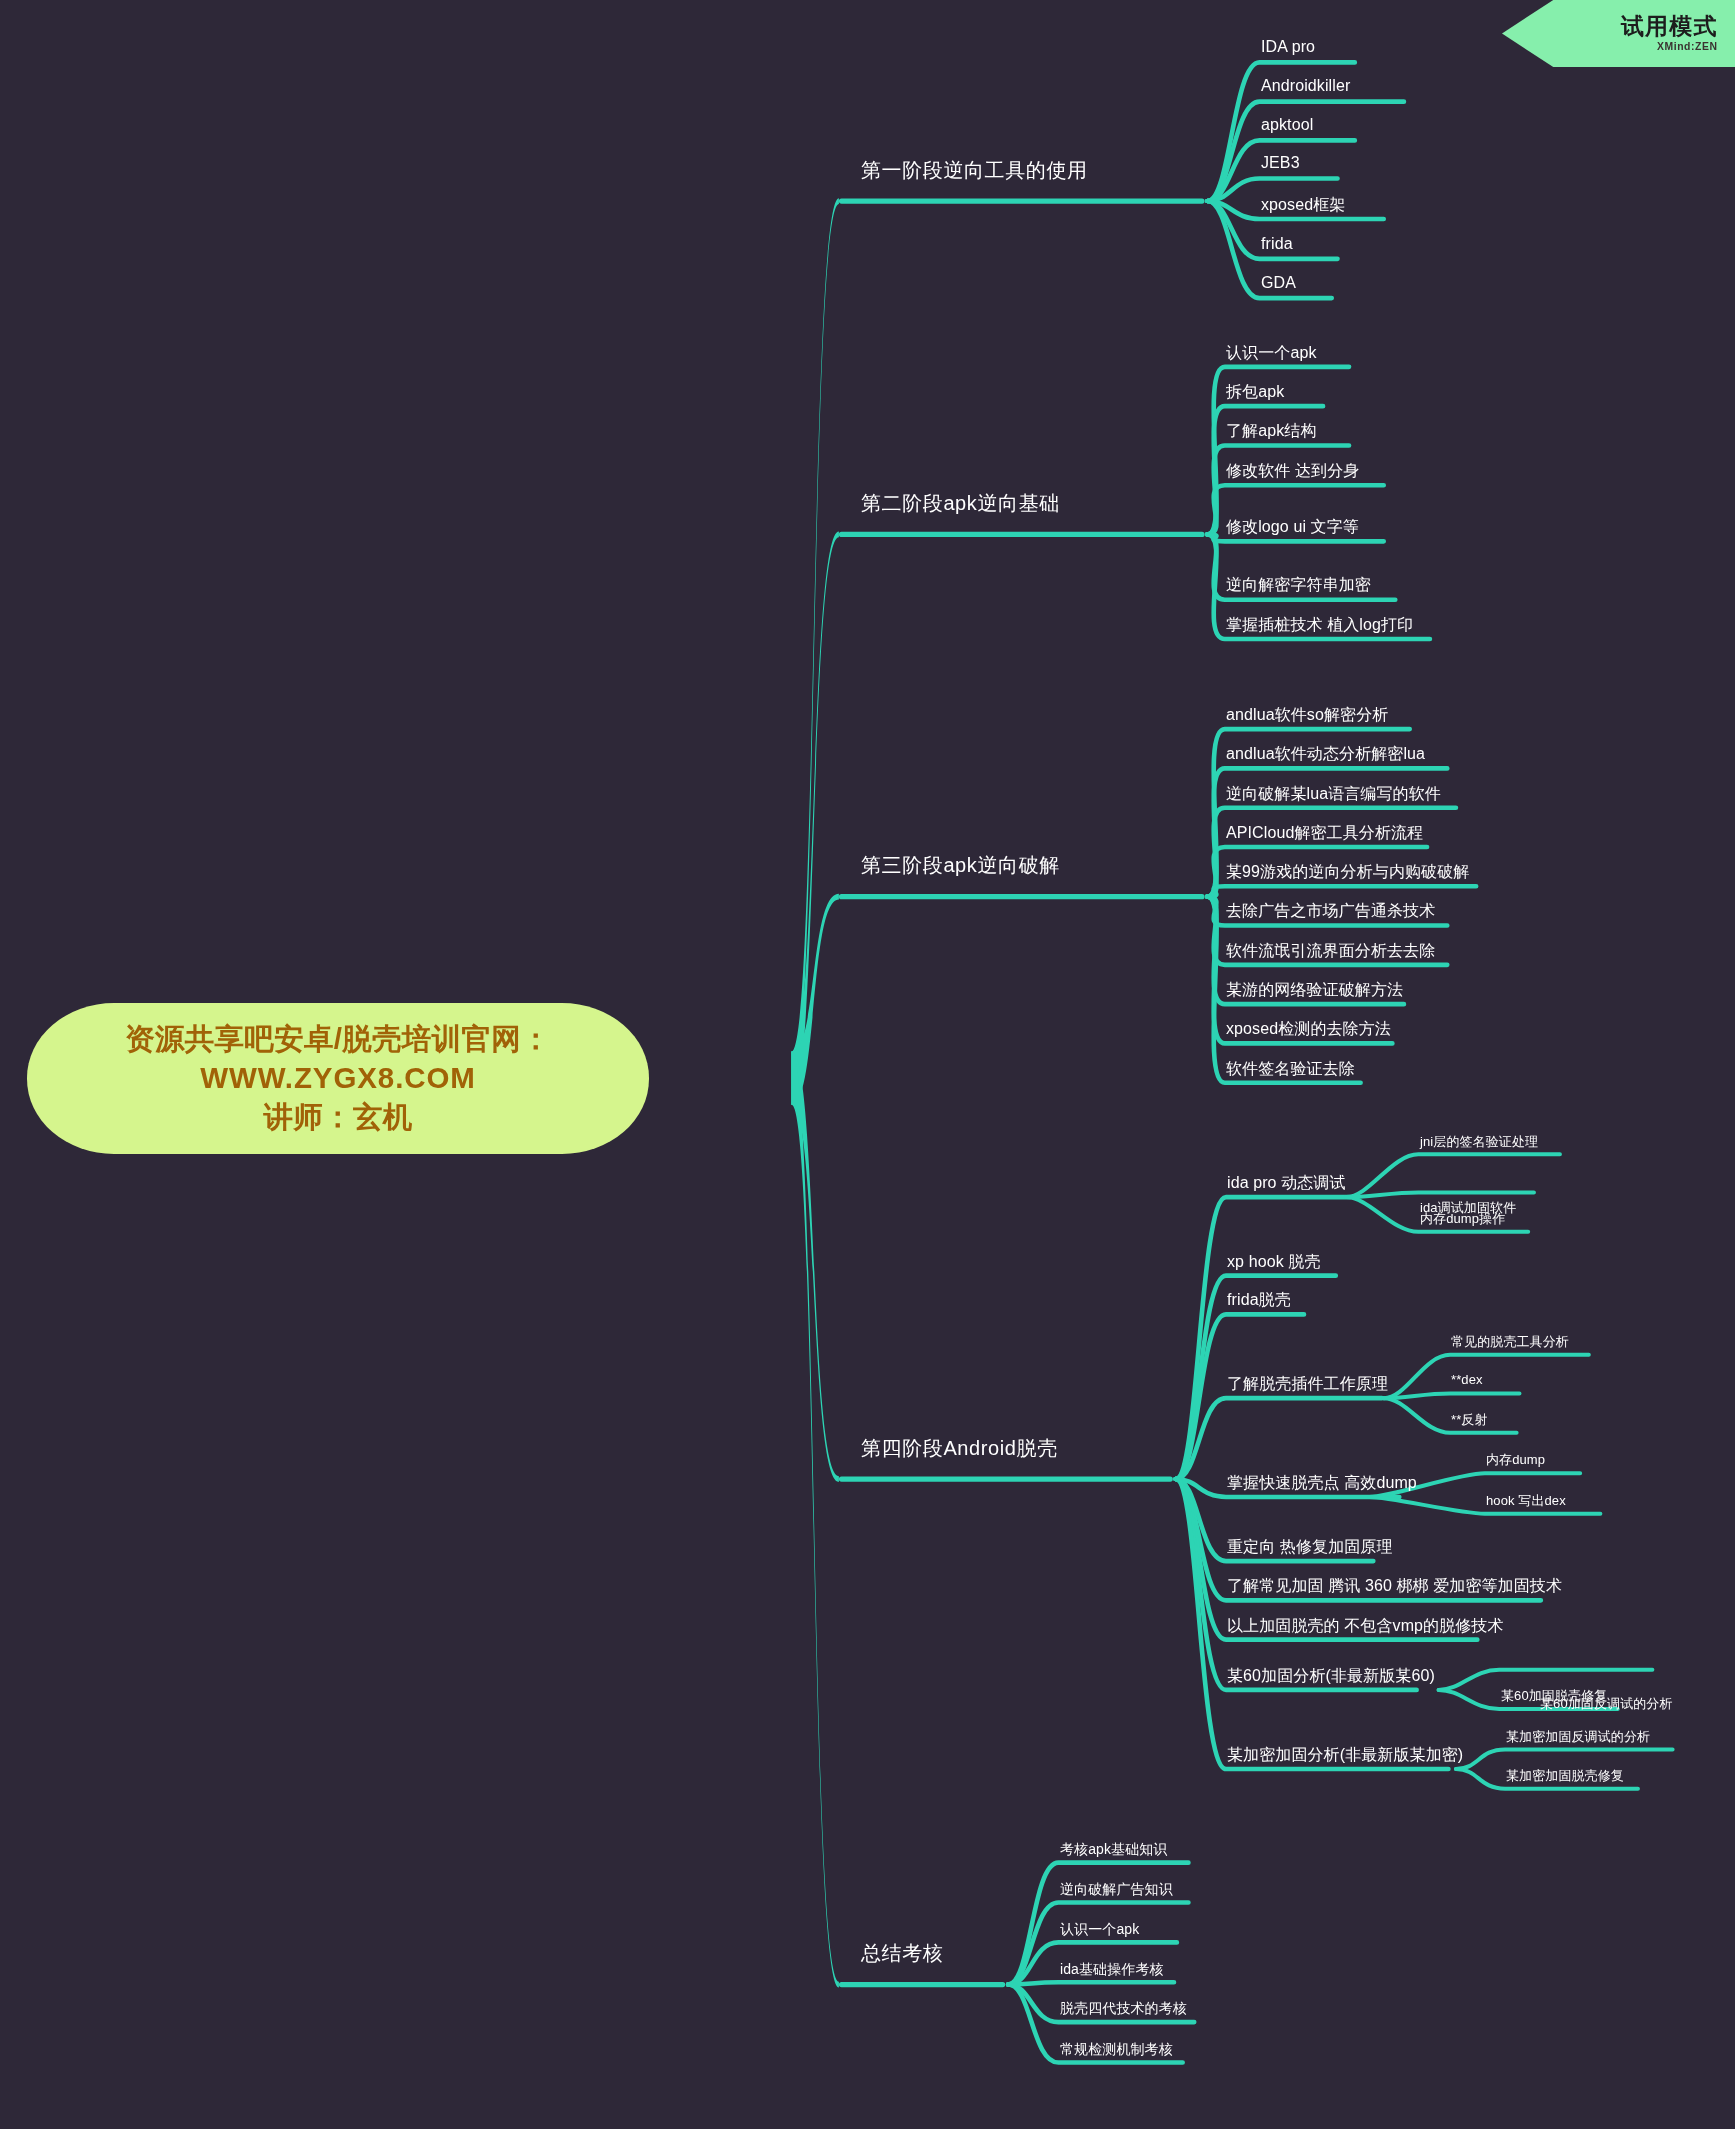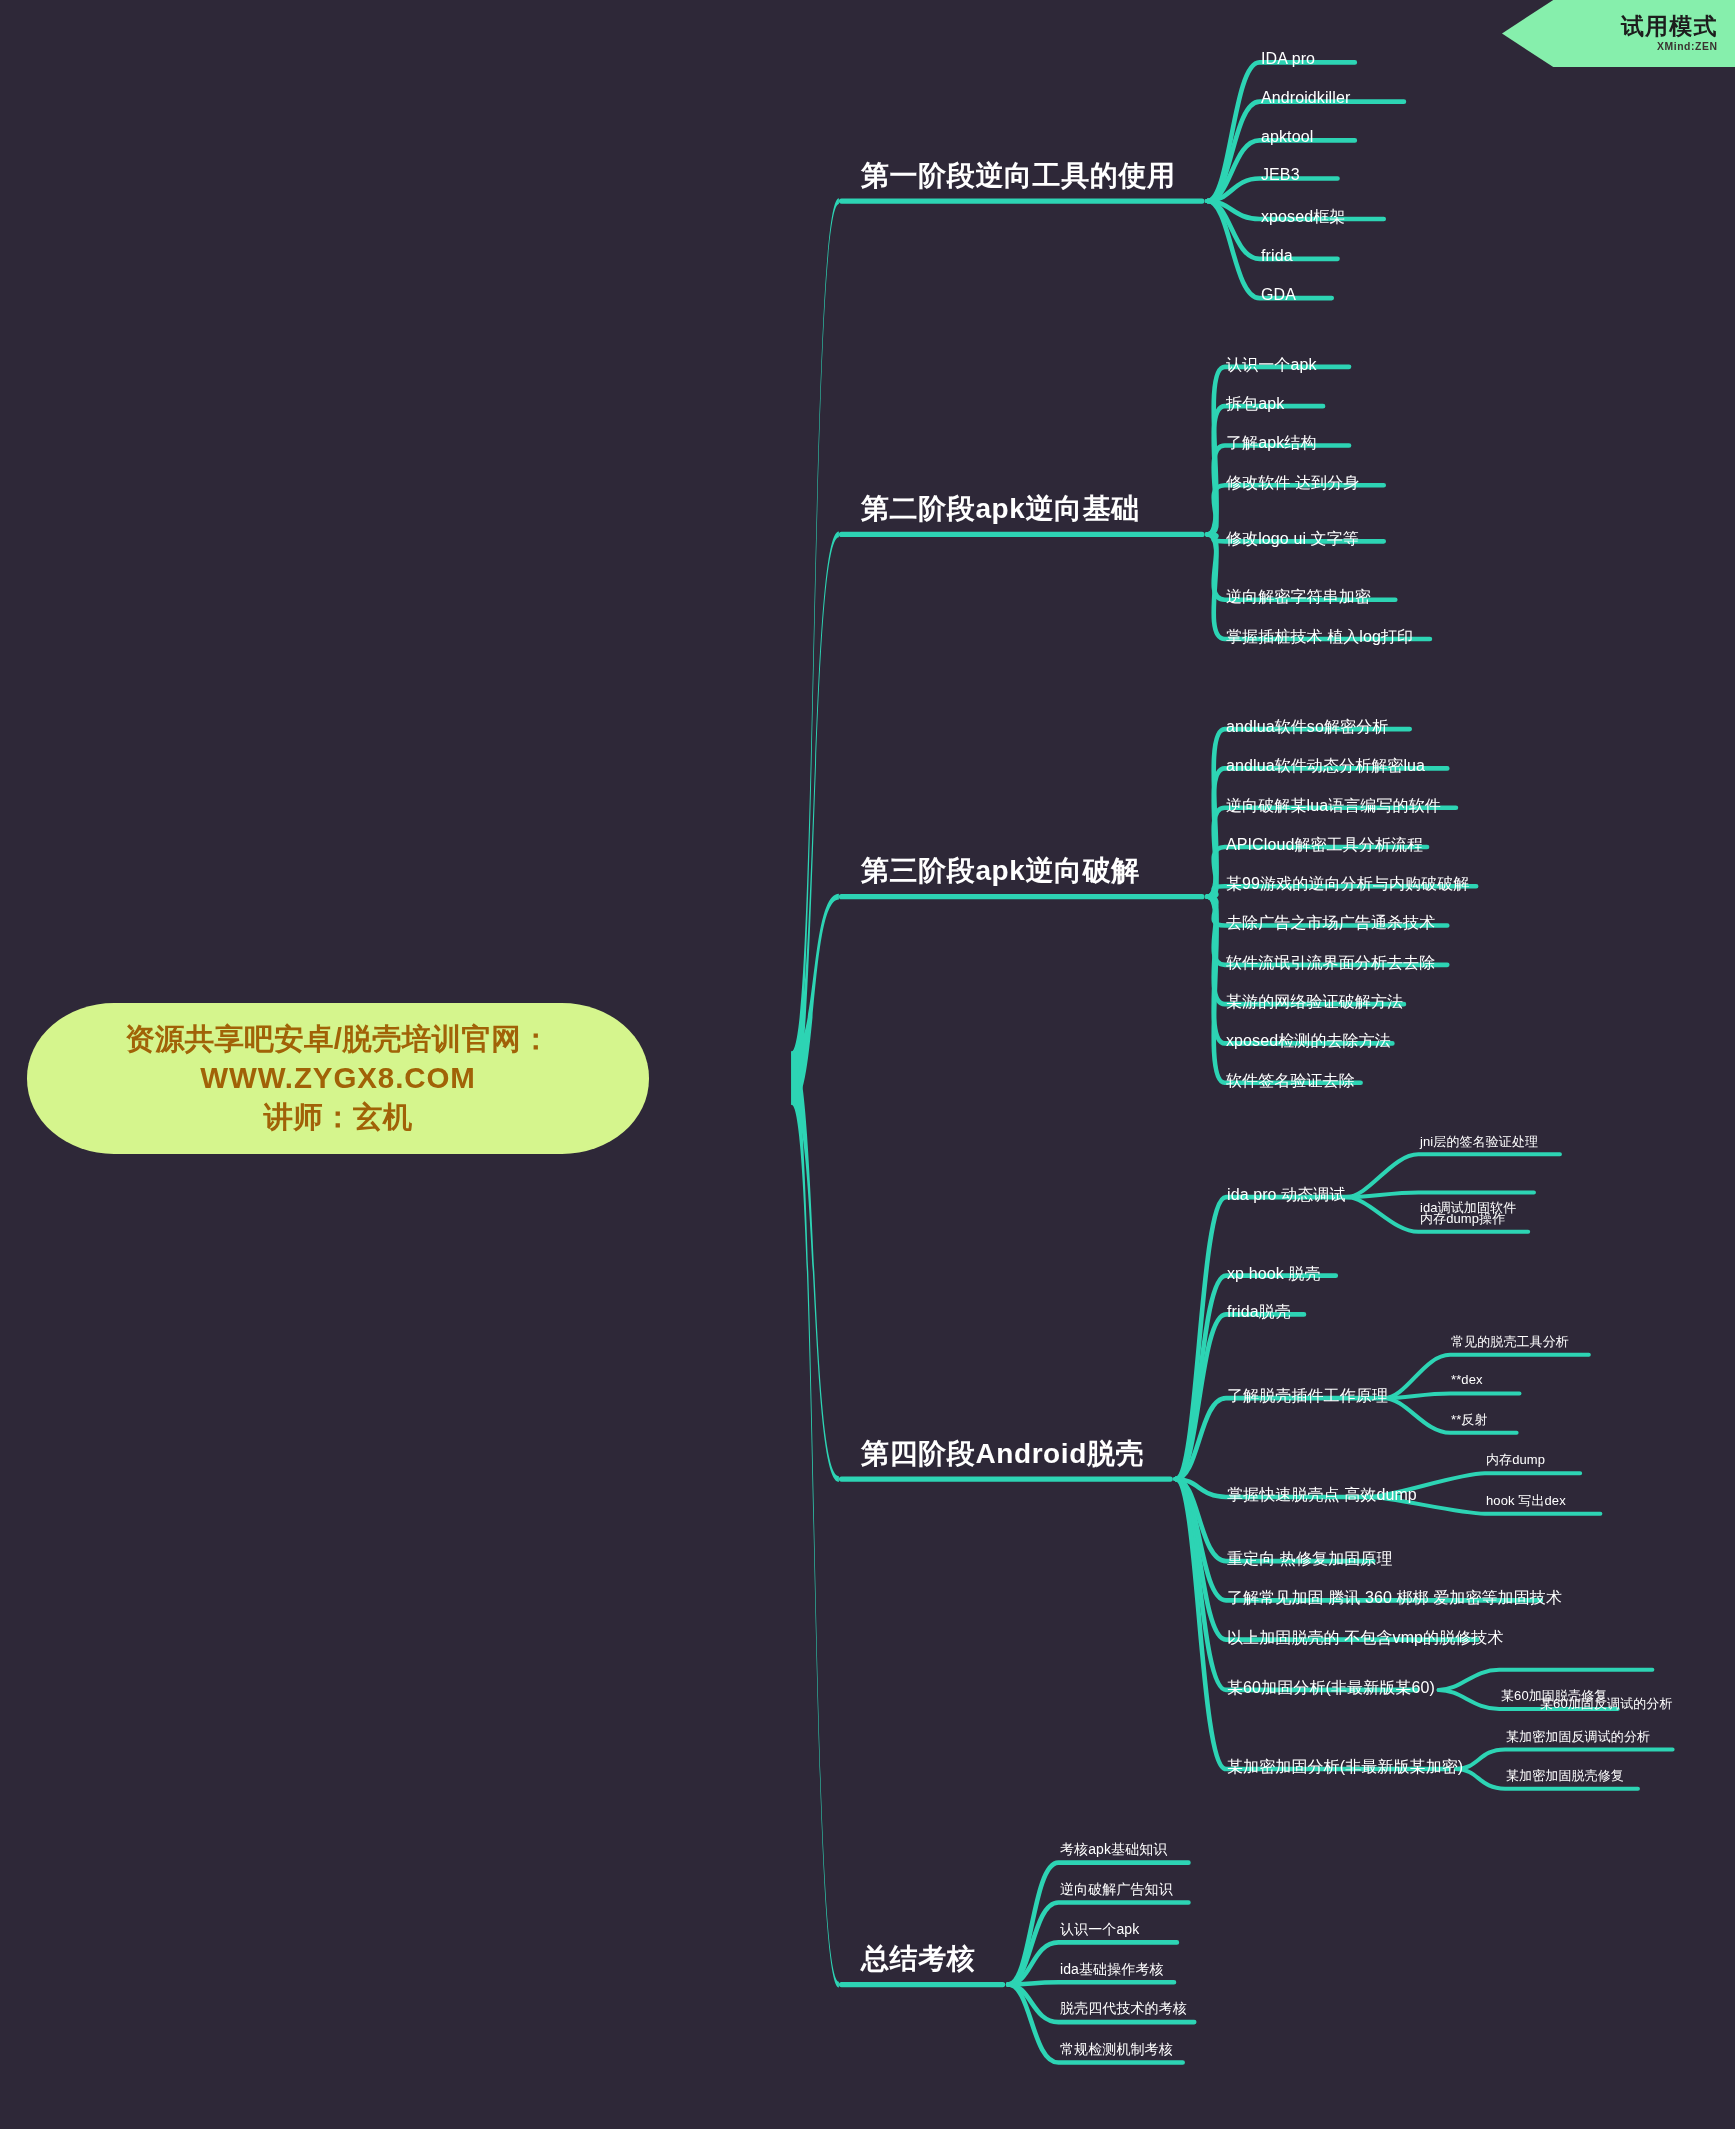--- a/index.html
+++ b/index.html
@@ -11,22 +11,22 @@
     position:relative;
   }
   #mindmap{position:absolute;left:0;top:0;width:1735px;height:2129px;}
   .lbl{
     position:absolute;
     color:#ffffff;
     white-space:nowrap;
     font-weight:400;
     letter-spacing:0.1px;
   }
-  .lbl.root-branch{font-size:28px;font-weight:700;letter-spacing:0.6px;}
-  .lbl.lvl2{font-size:16px;margin-top:12px;}
+  .lbl.root-branch{font-size:20px;font-weight:400;letter-spacing:0.6px;}
+  .lbl.lvl2{font-size:16px;}
   .lbl.lvl2-sm{font-size:14px;}
   .lbl.lvl3{font-size:13px;}
 
   
   #central{
     position:absolute;
     left:27px;top:1003px;
     width:622px;height:151px;
     background:#d5f58d;
     border-radius:87px/75px;

